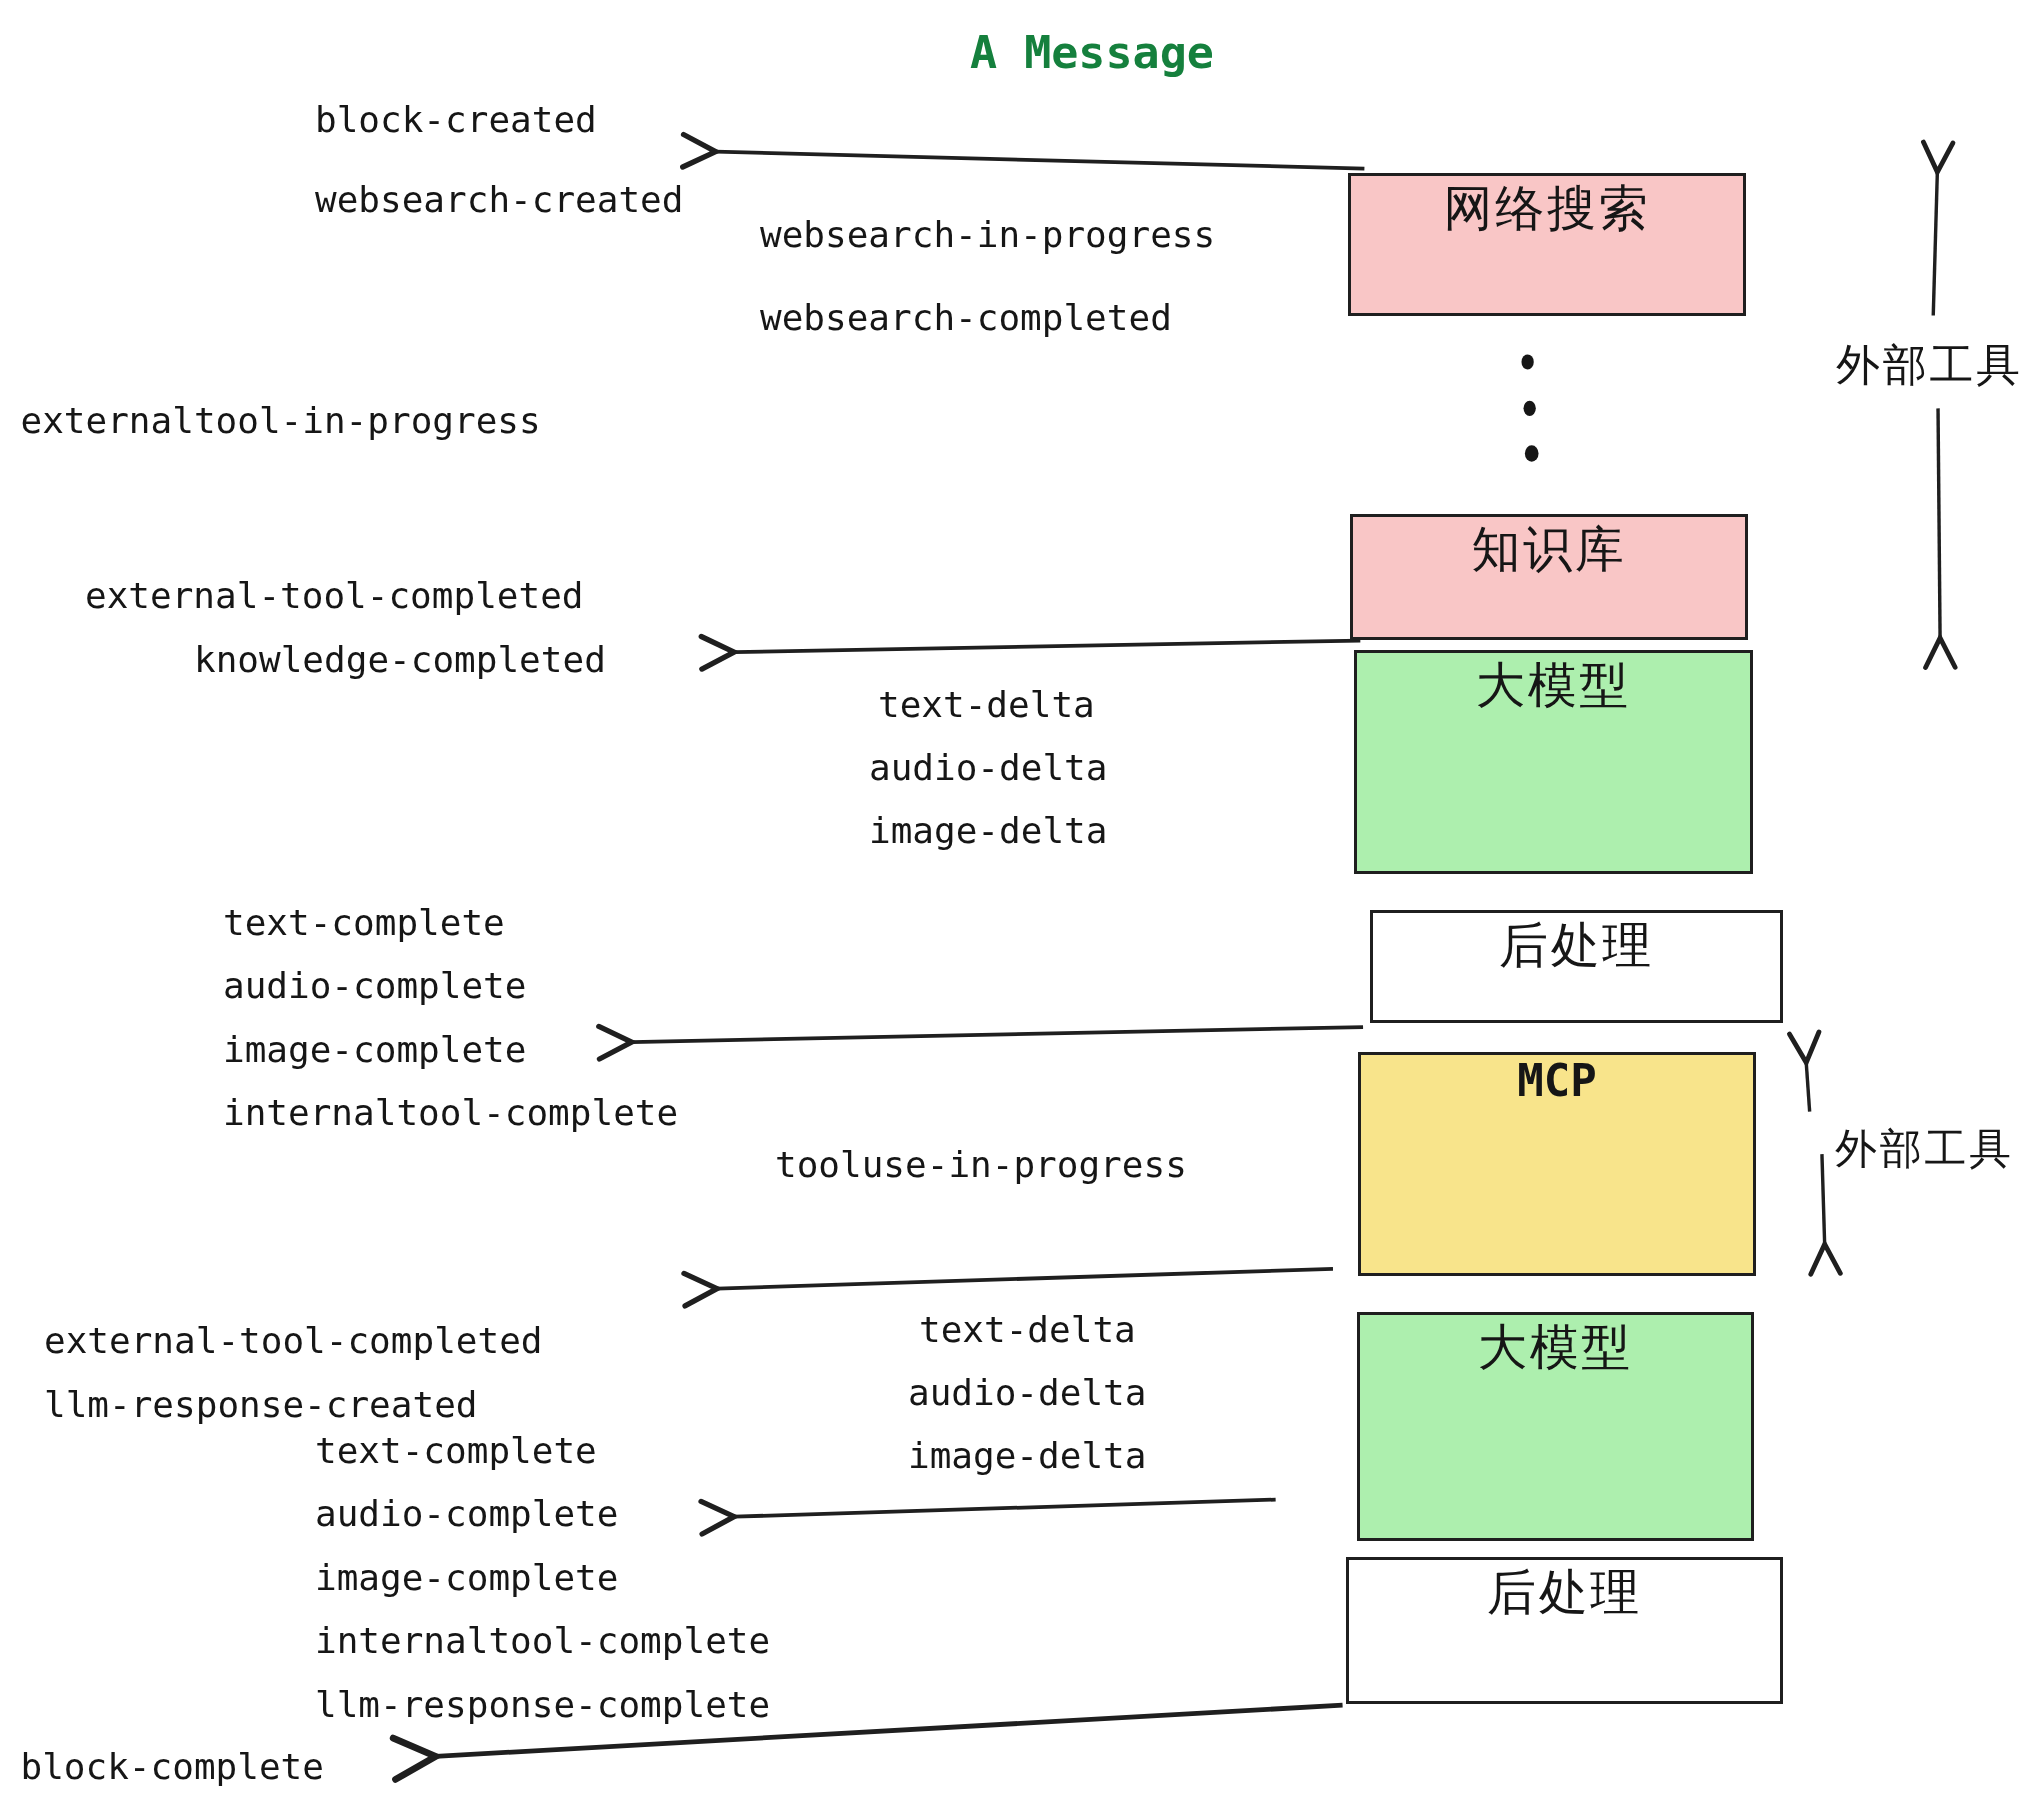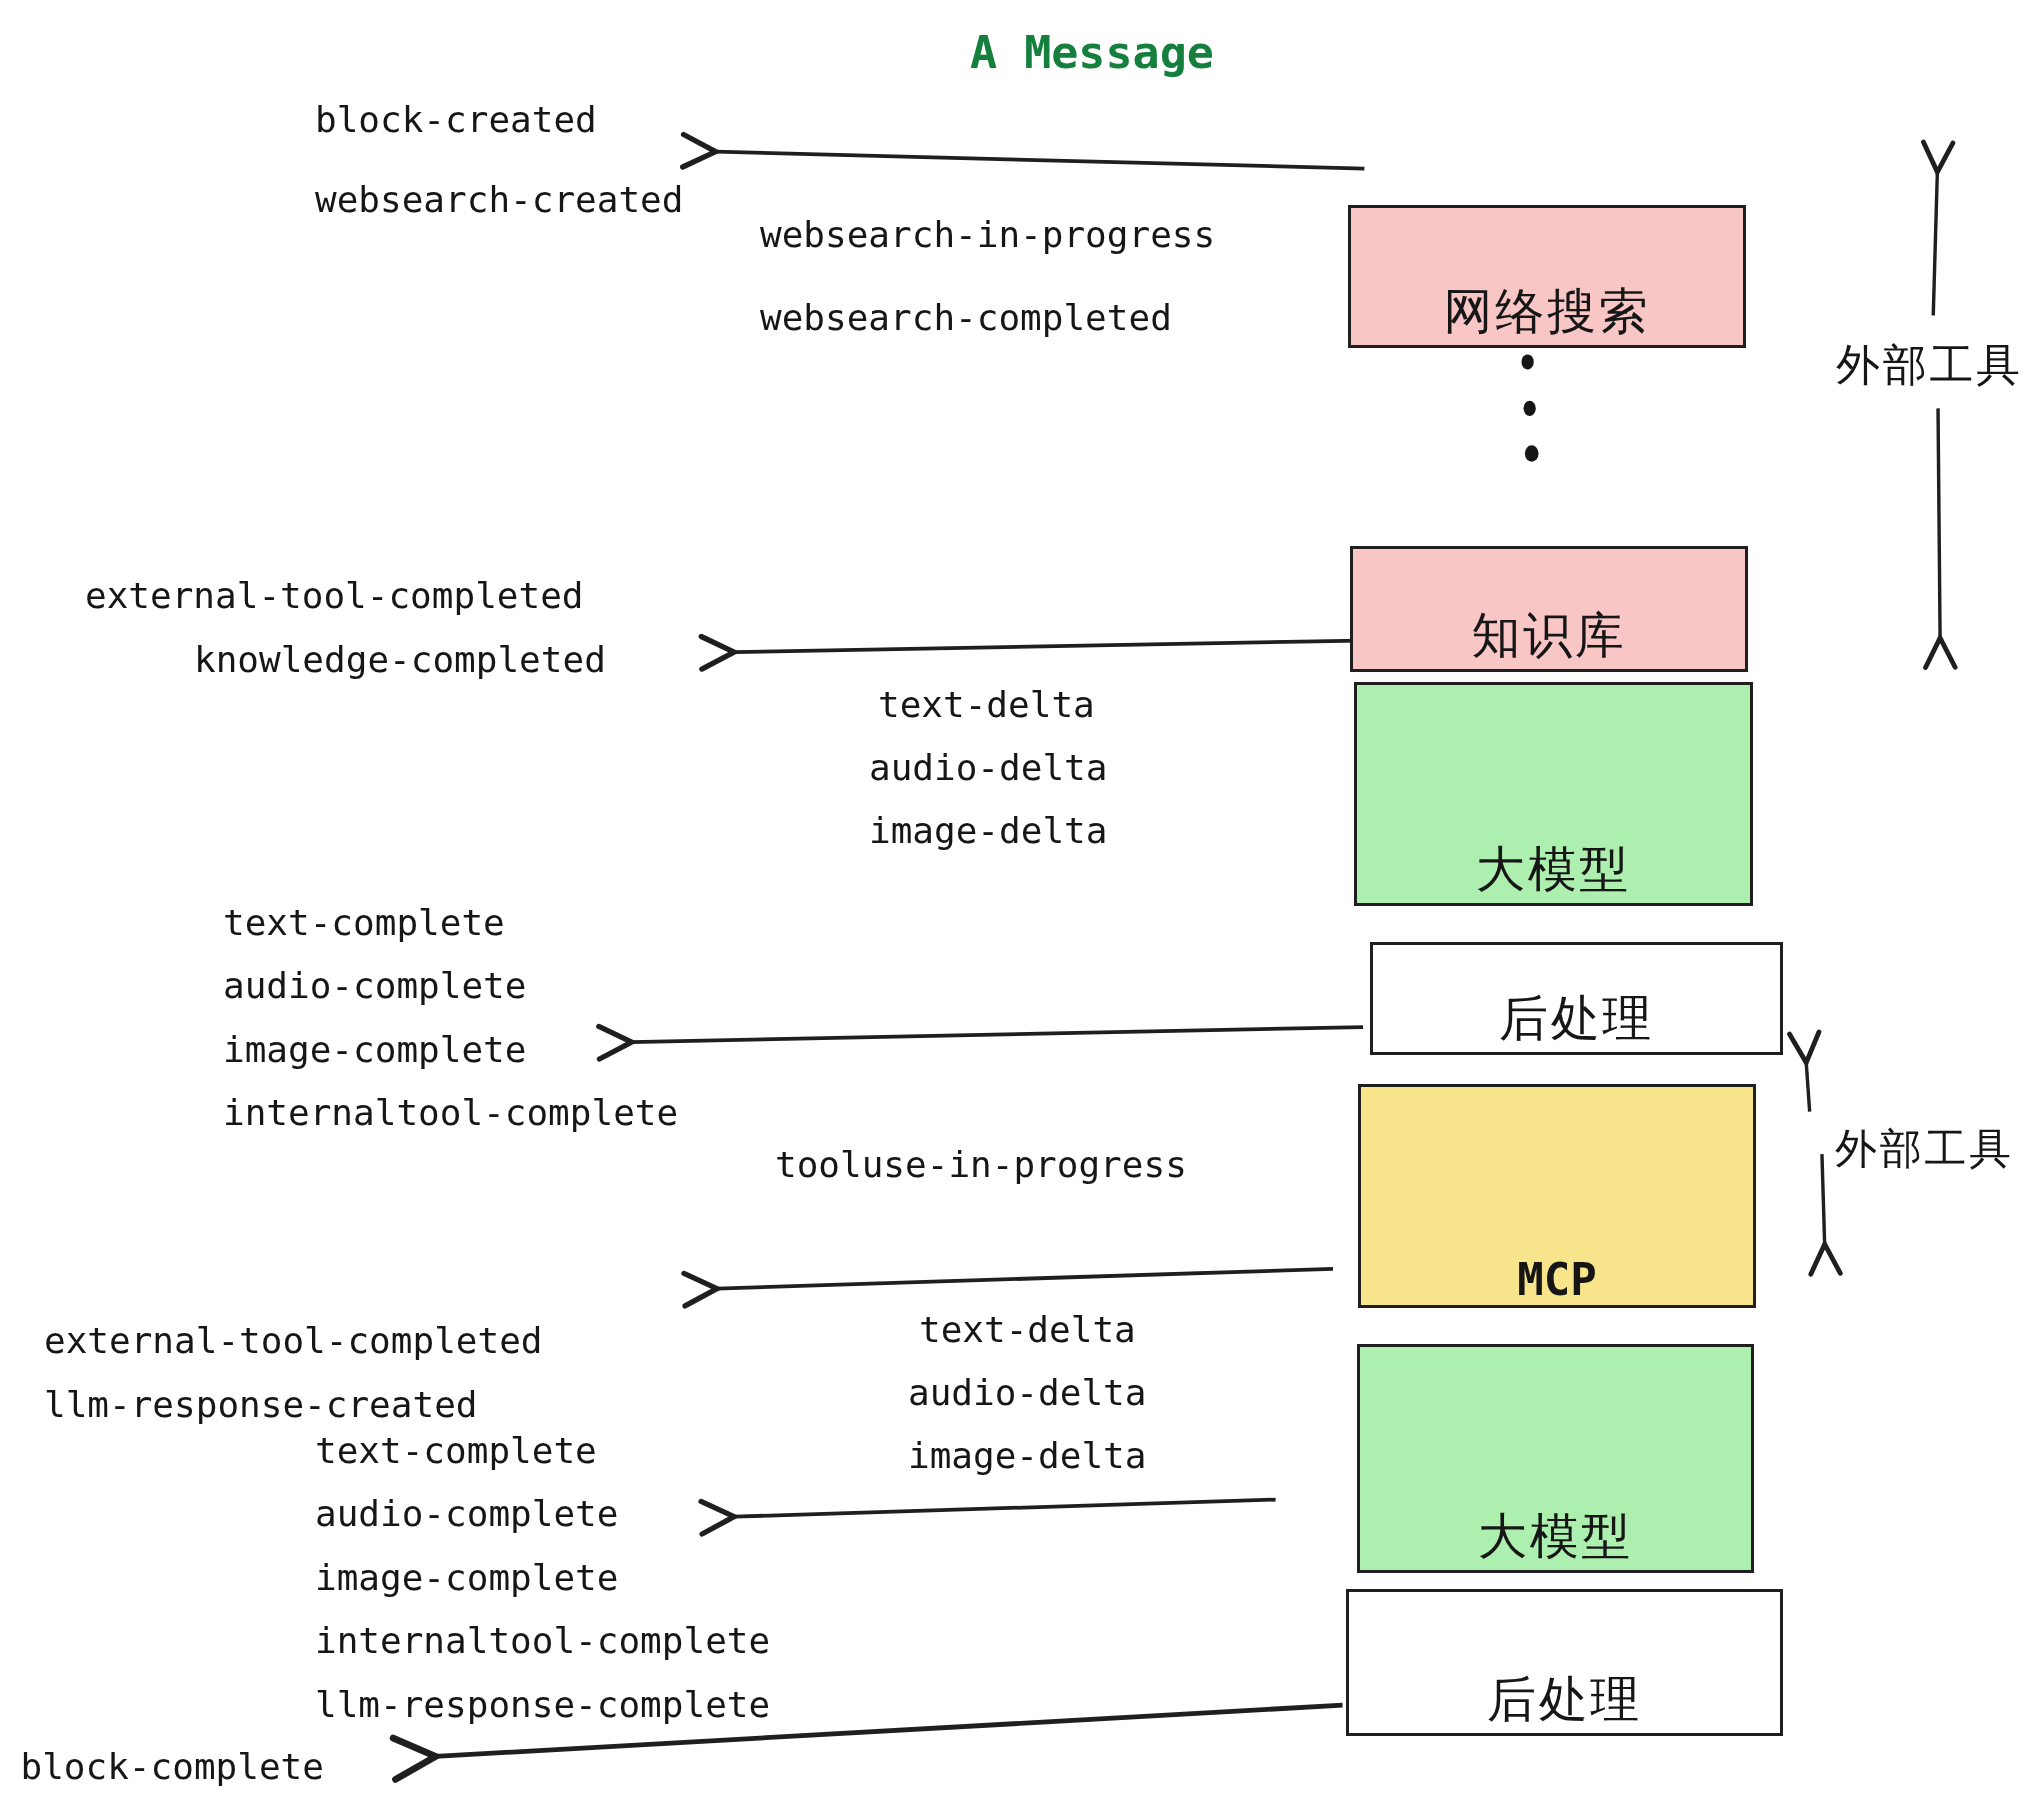--- a/index.html
+++ b/index.html
@@ -19,24 +19,23 @@
     font-family:"DejaVu Sans Mono", monospace;
     font-size:45px;
     font-weight:700;
     color:#15803d;
     white-space:nowrap;
   }
   .box{
     position:absolute;
     border:3.4px solid #1f1f1f;
     display:flex;
-    align-items:flex-end;
+    align-items:flex-start;
     justify-content:center;
     box-sizing:border-box;
-    margin-top:32px;
   }
   .box .lbl{
     font-family:"DejaVu Sans", "Liberation Sans", sans-serif;
     font-size:49px;
     letter-spacing:2.7px;
     color:#161616;
     font-weight:500;
   }
   .box .lbl-latin{
     font-family:"DejaVu Sans Mono", monospace;
@@ -110,20 +109,21 @@
       <ellipse cx="2243" cy="664" rx="10" ry="12" fill="#161616"></ellipse>
     </g>
   </svg>
 
   <div class="title" style="left:970px;top:26px;">A Message</div>
 
   <div class="ev" style="left:315px;top:101px;">block-created</div>
   <div class="ev" style="left:315px;top:166px;margin-top:15px;">websearch-created</div>
   <div class="ev" style="left:760px;top:216px;">websearch-in-progress</div>
   <div class="ev" style="left:760px;top:299px;">websearch-completed</div>
+  <div class="ev" style="left:20.5px;top:402px;">externaltool-in-progress</div>
   <div class="ev" style="left:85px;top:577px;">external-tool-completed</div>
   <div class="ev" style="left:194px;top:641px;">knowledge-completed</div>
 
   <div class="ev" style="left:878px;top:686px;">text-delta</div>
   <div class="ev" style="left:869px;top:749px;">audio-delta</div>
   <div class="ev" style="left:869px;top:812px;">image-delta</div>
 
   <div class="ev" style="left:223px;top:904px;">text-complete</div>
   <div class="ev" style="left:223px;top:967px;">audio-complete</div>
   <div class="ev" style="left:223px;top:1031px;">image-complete</div>

